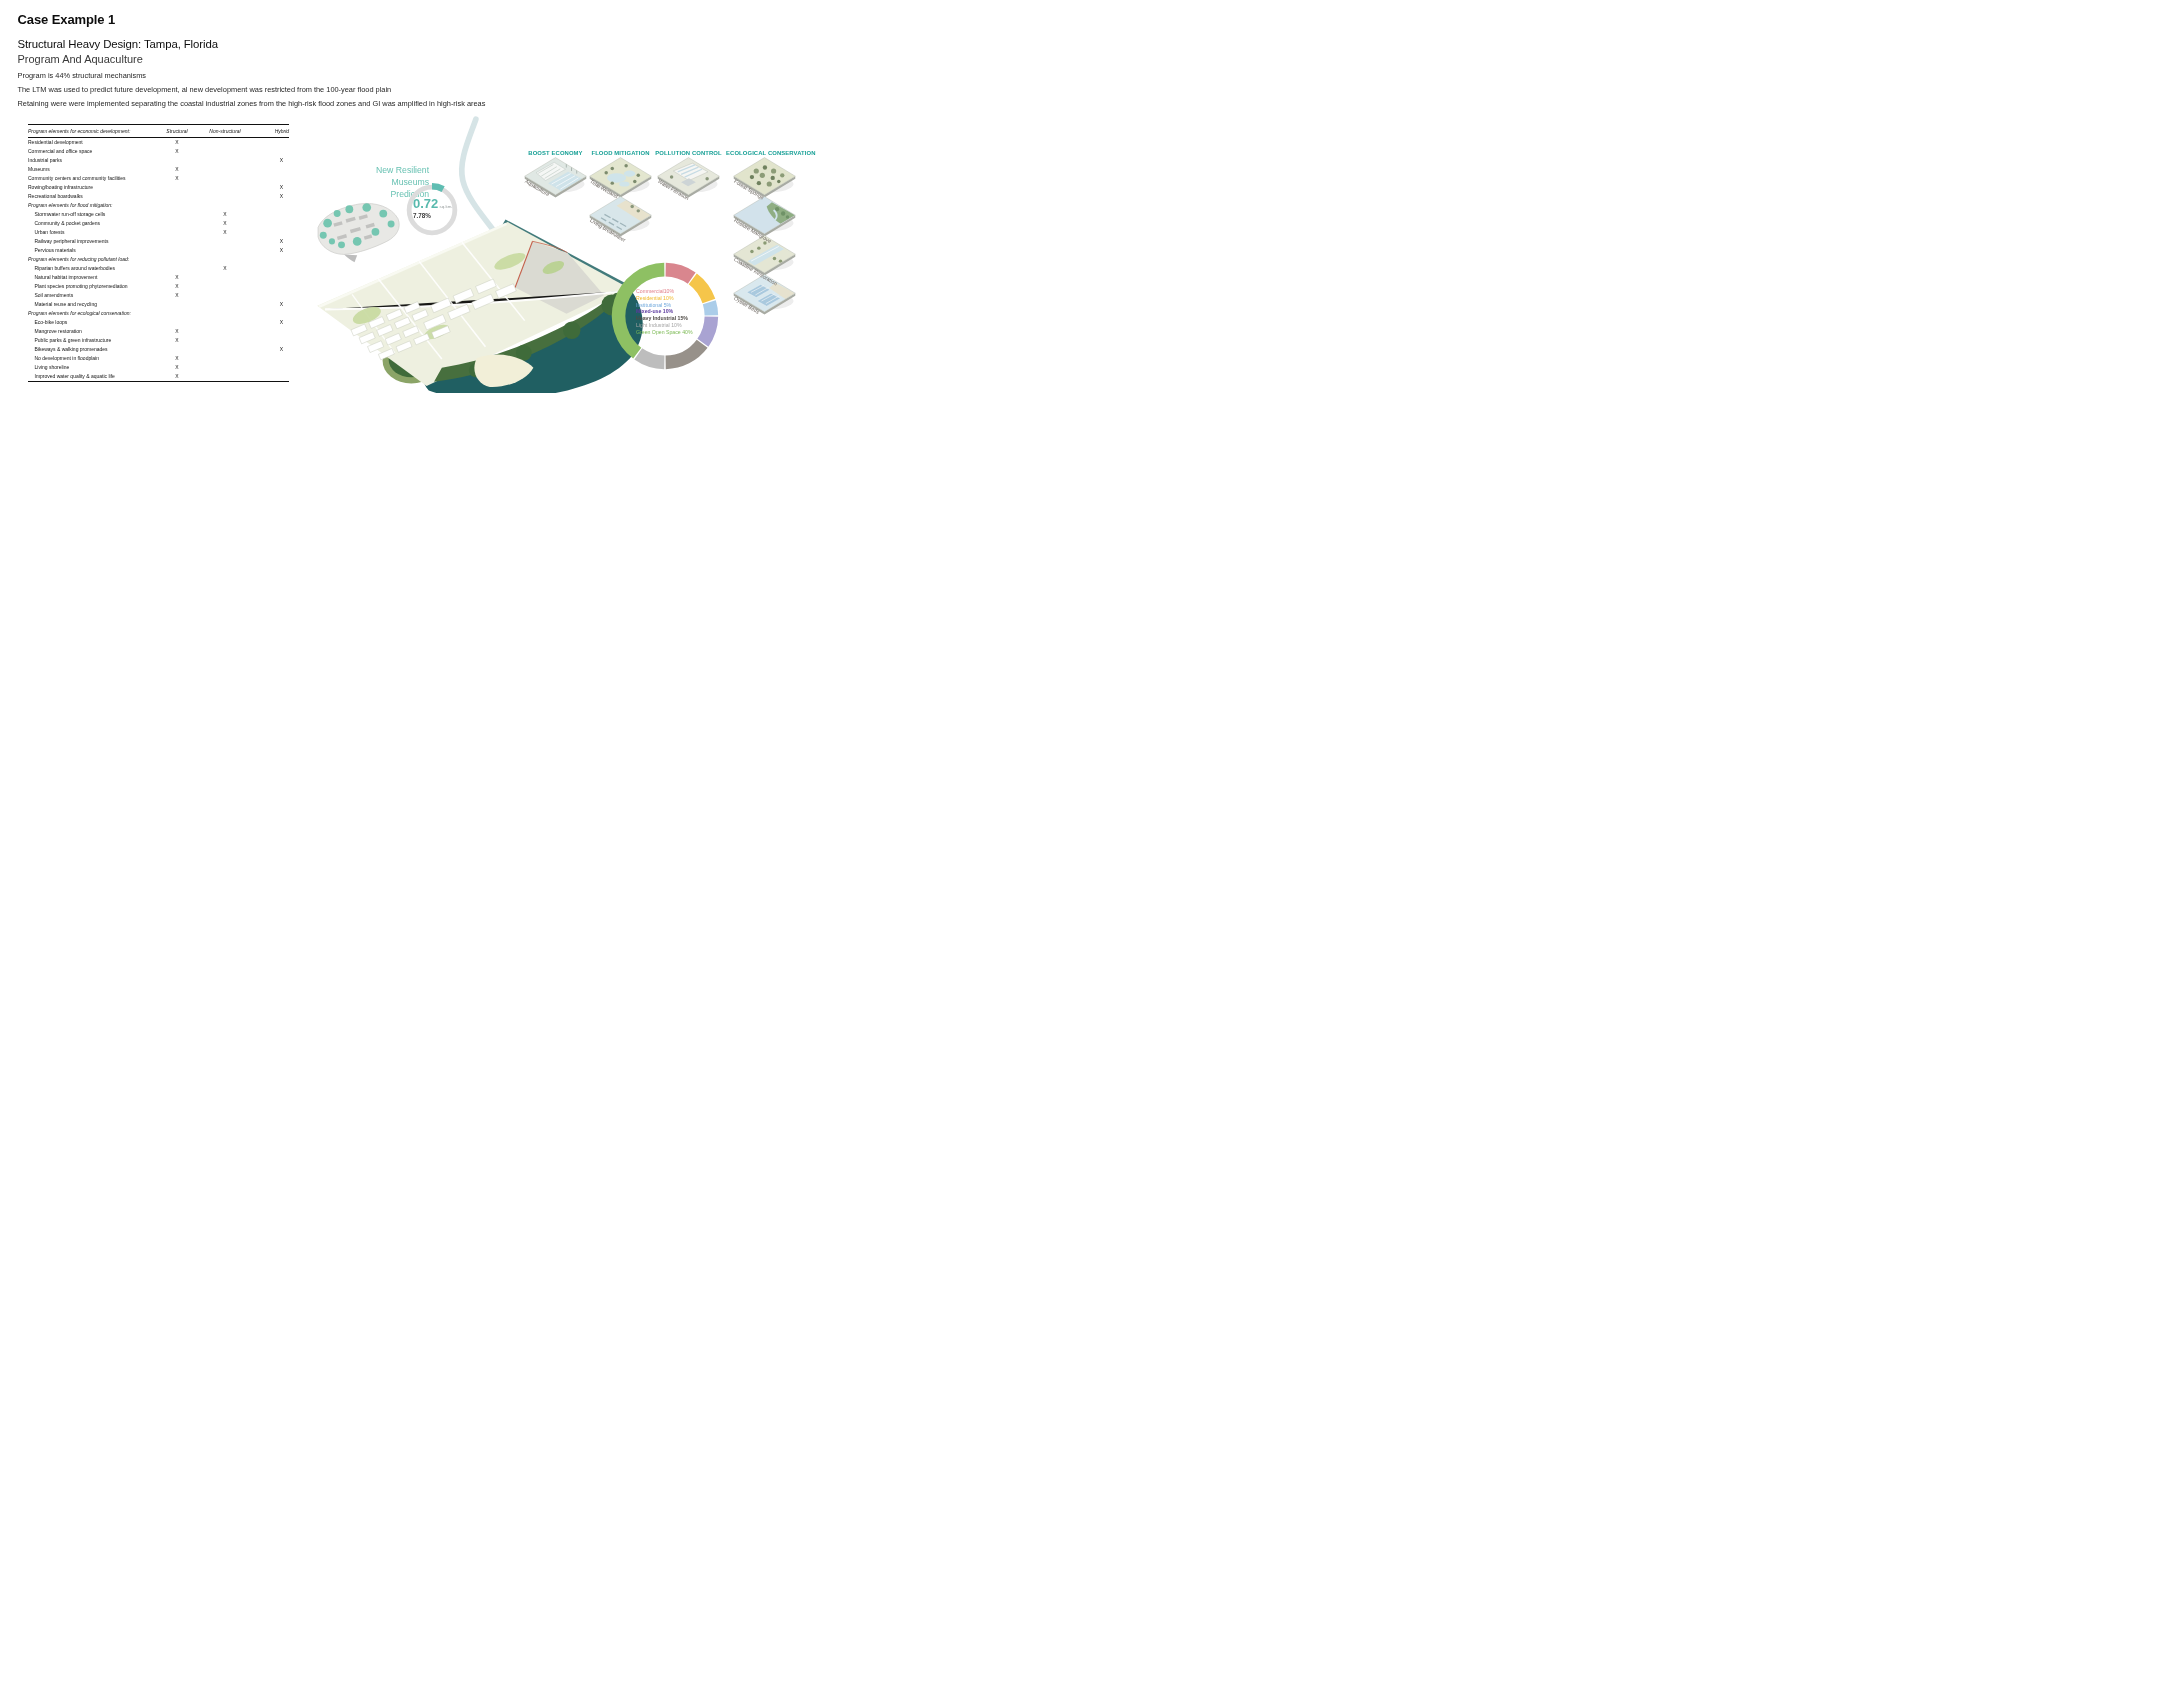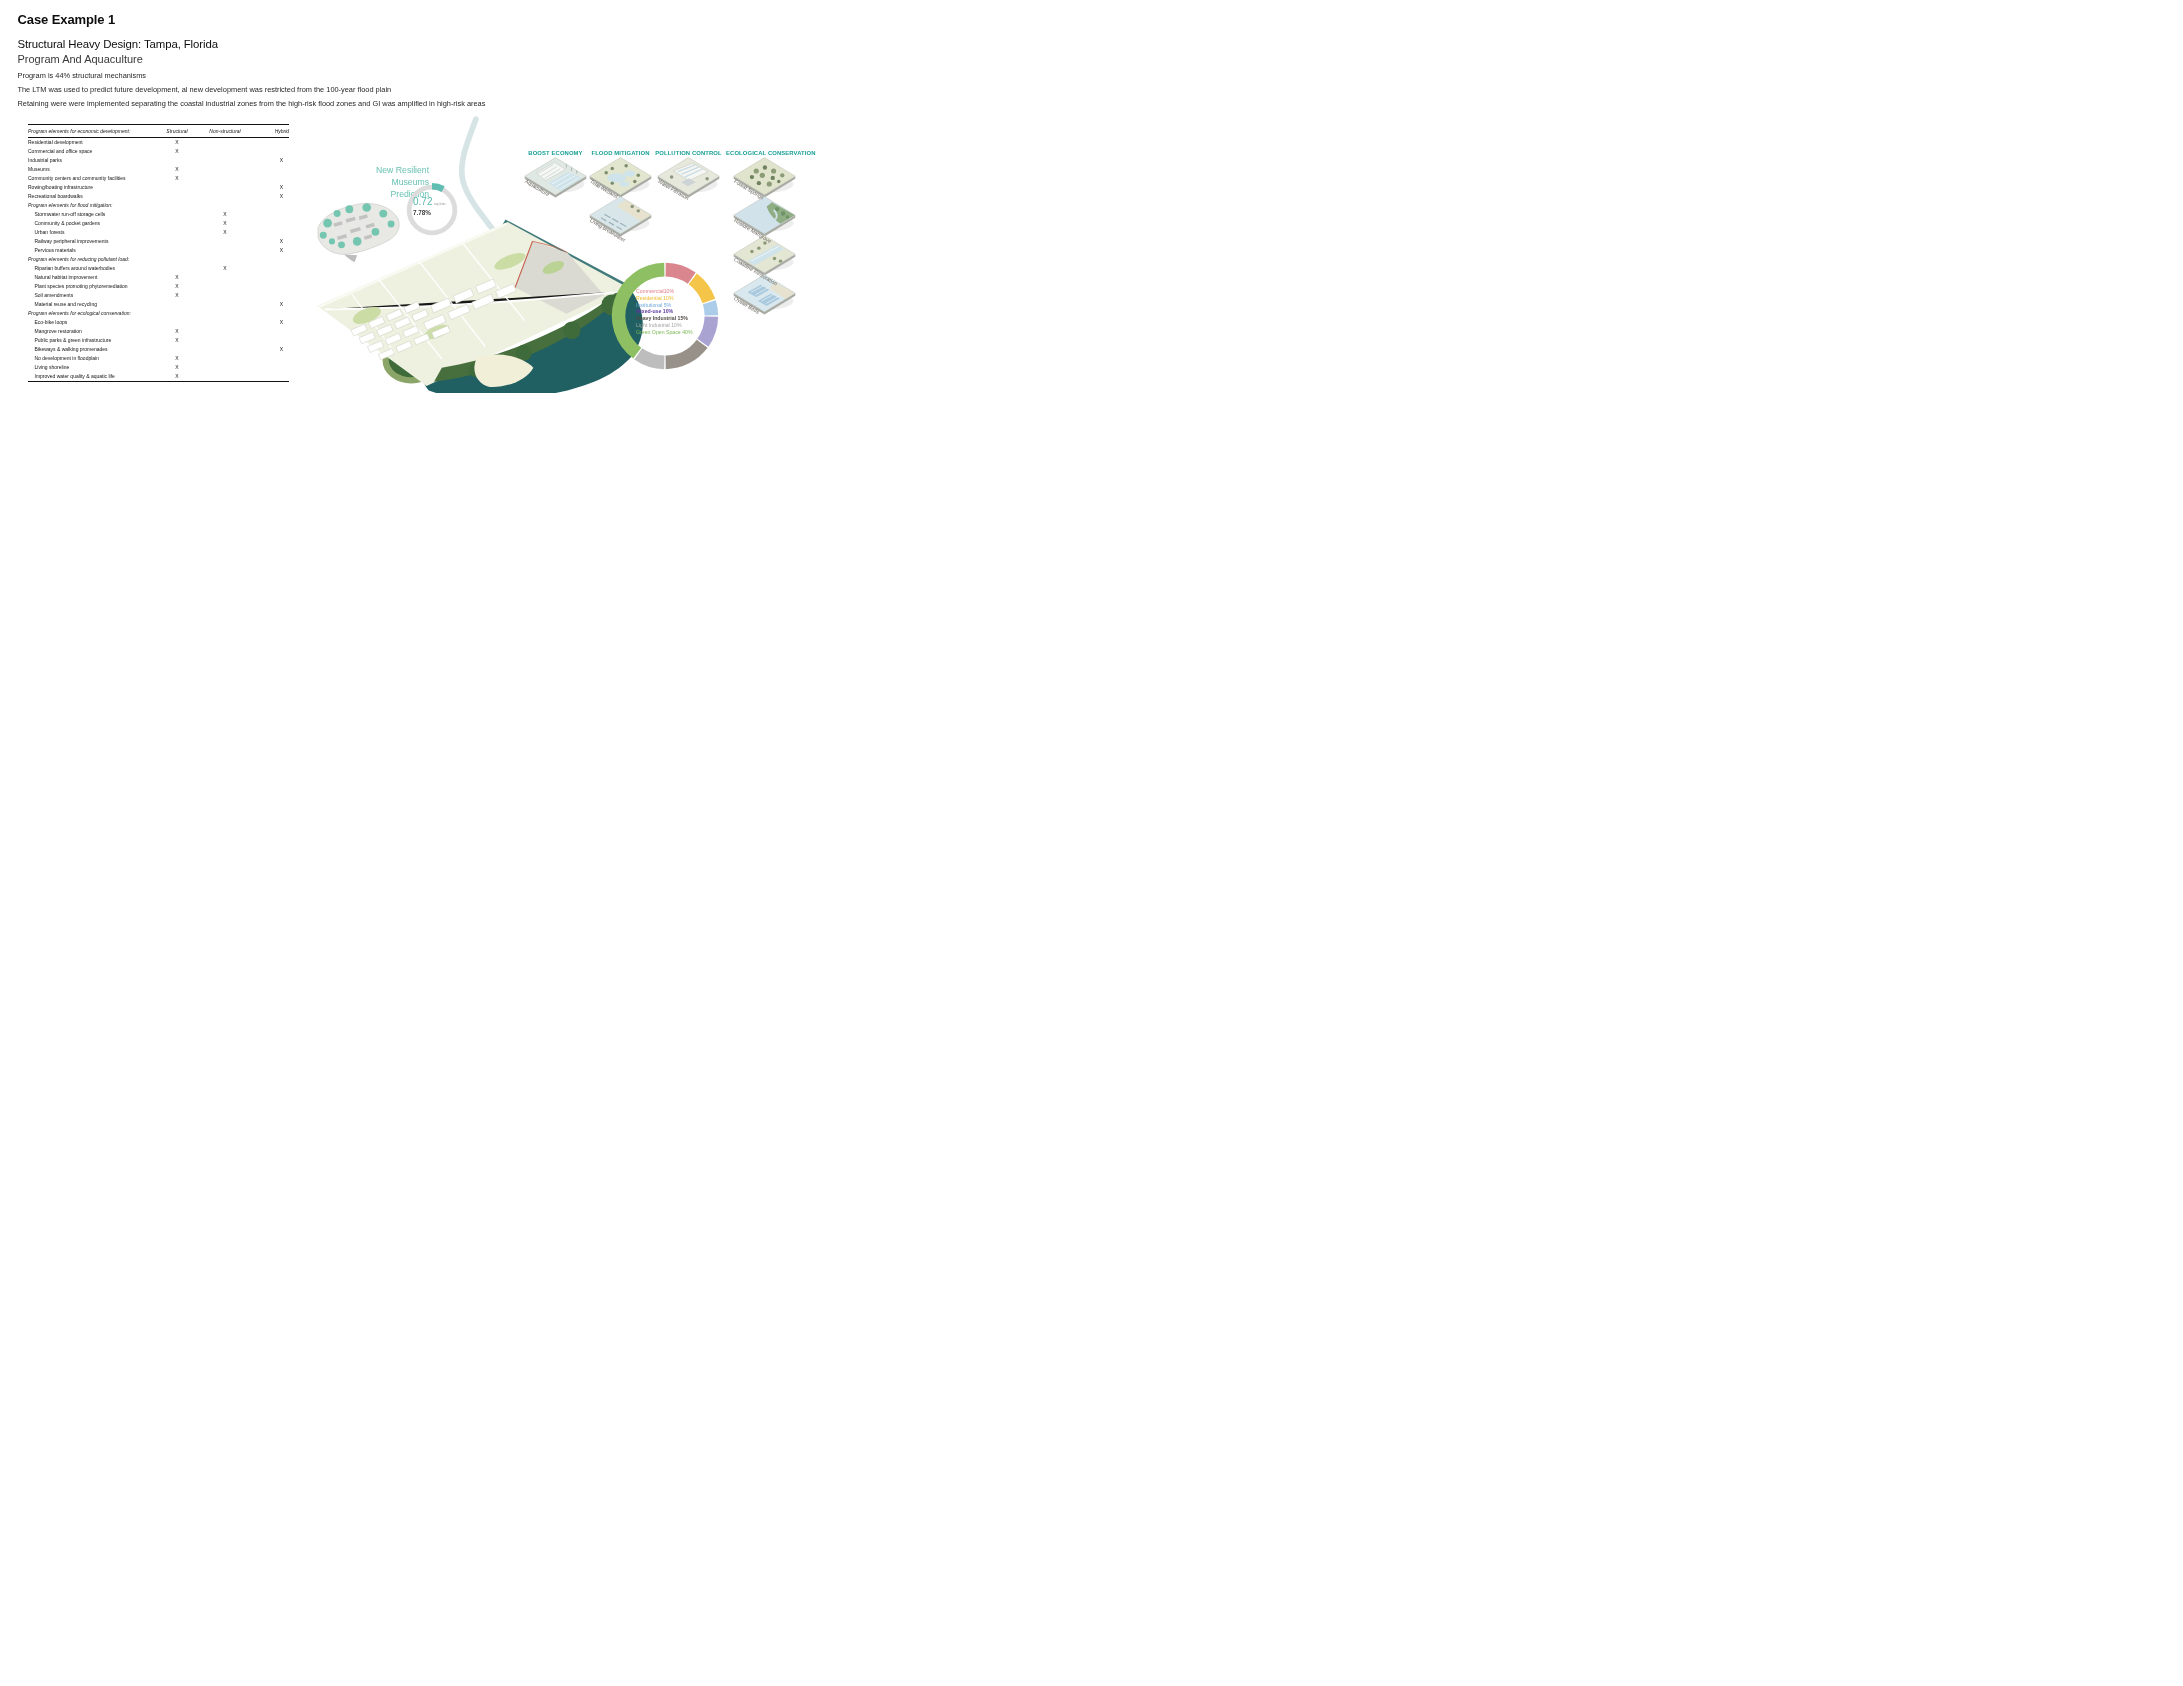--- a/index.html
+++ b/index.html
@@ -26,21 +26,21 @@
   .t-row .t-cell{text-align:center;}
   .t-row .t-cell.hy{text-align:right;padding-right:7px;}
   .t-row.section .t-label{font-style:italic;}
   .t-row.indent .t-label{padding-left:6.5px;}
   .t-label{white-space:nowrap;overflow:hidden;}
 
   
   .pred-title{left:376px;top:165px;font-size:8.7px;line-height:11.8px;font-weight:normal;text-align:right;}
   .ring-box{left:403px;top:181px;width:58px;height:58px;}
   .ring-text{left:413px;top:197px;width:48px;line-height:1;}
-  .ring-value{font-size:10px;font-weight:normal;}
+  .ring-value{font-size:13px;font-weight:bold;}
   .ring-unit{font-size:4.4px;color:#9aa0a0;margin-left:1.3px;}
   .ring-pct{font-size:6.3px;color:#3b3b3b;margin-top:2.6px;font-weight:600;}
 
   
   .mech-col{position:absolute;top:150px;width:77px;text-align:center;z-index:3;}
   .col-0{left:517px}.col-1{left:582px}.col-2{left:650px}.col-3{left:726px}
   .mech-title{font-size:5.9px;font-weight:bold;letter-spacing:0.1px;white-space:nowrap;}
   .tile{position:relative;width:65px;height:39px;margin:0 auto;}
   .tile:first-of-type{margin-top:3.9px;}
   .tile svg{position:absolute;left:0;top:0;}

